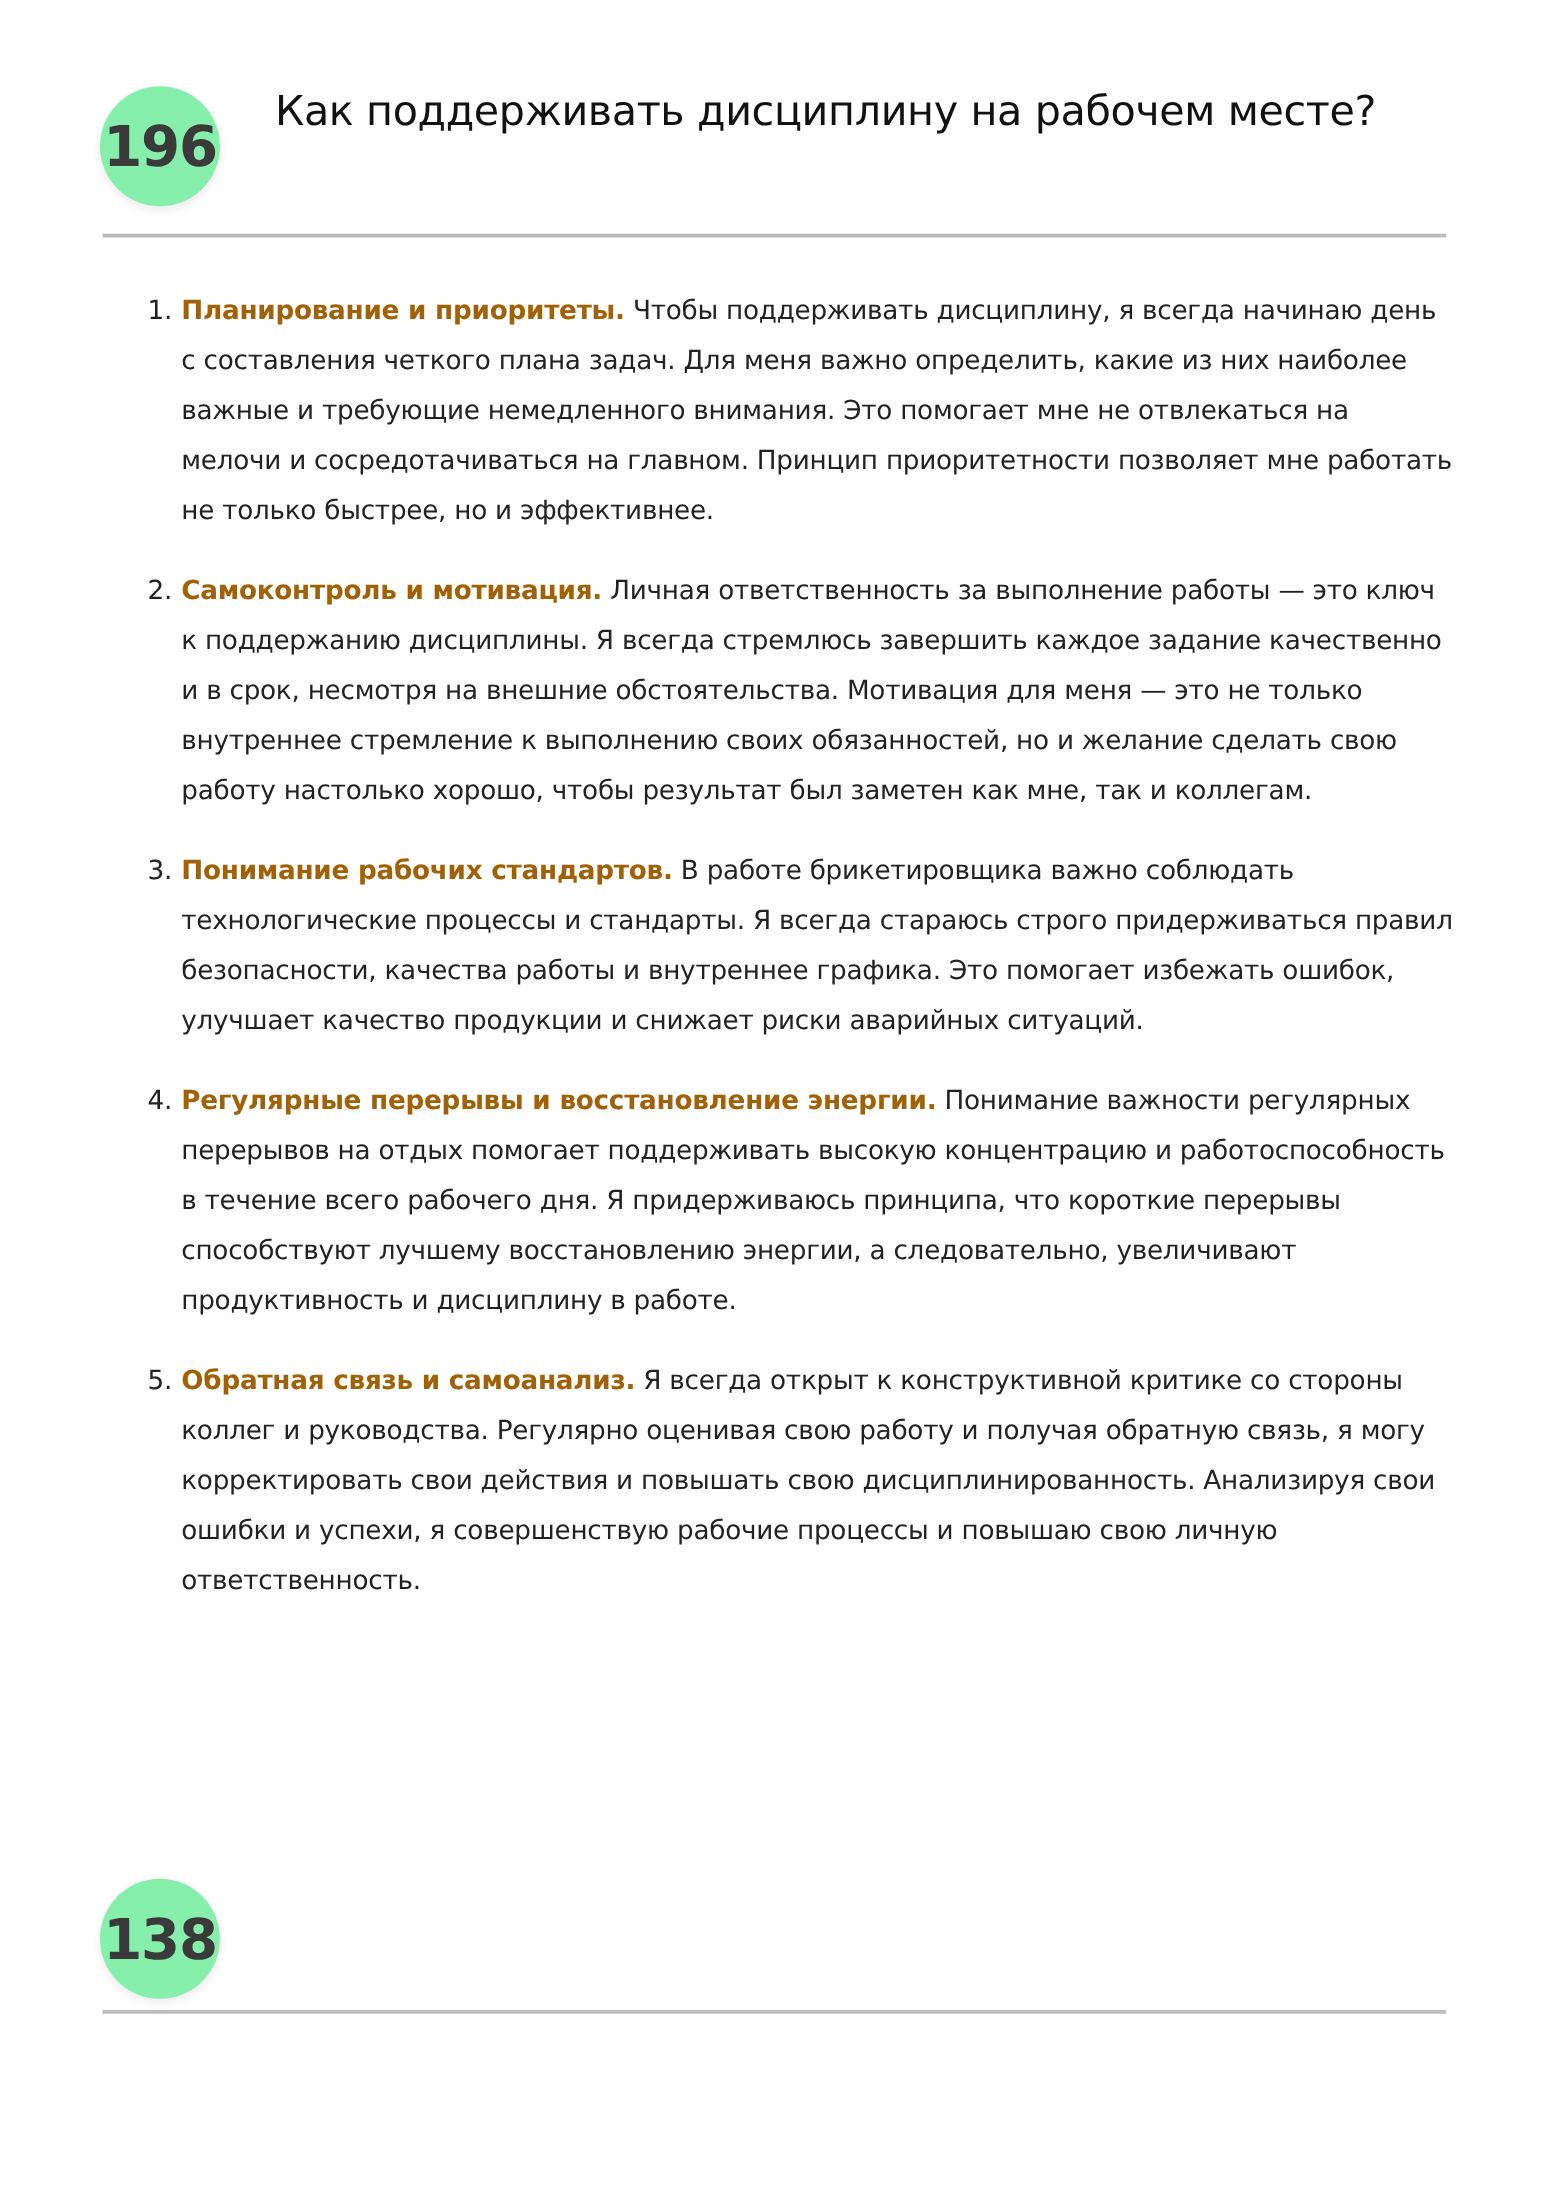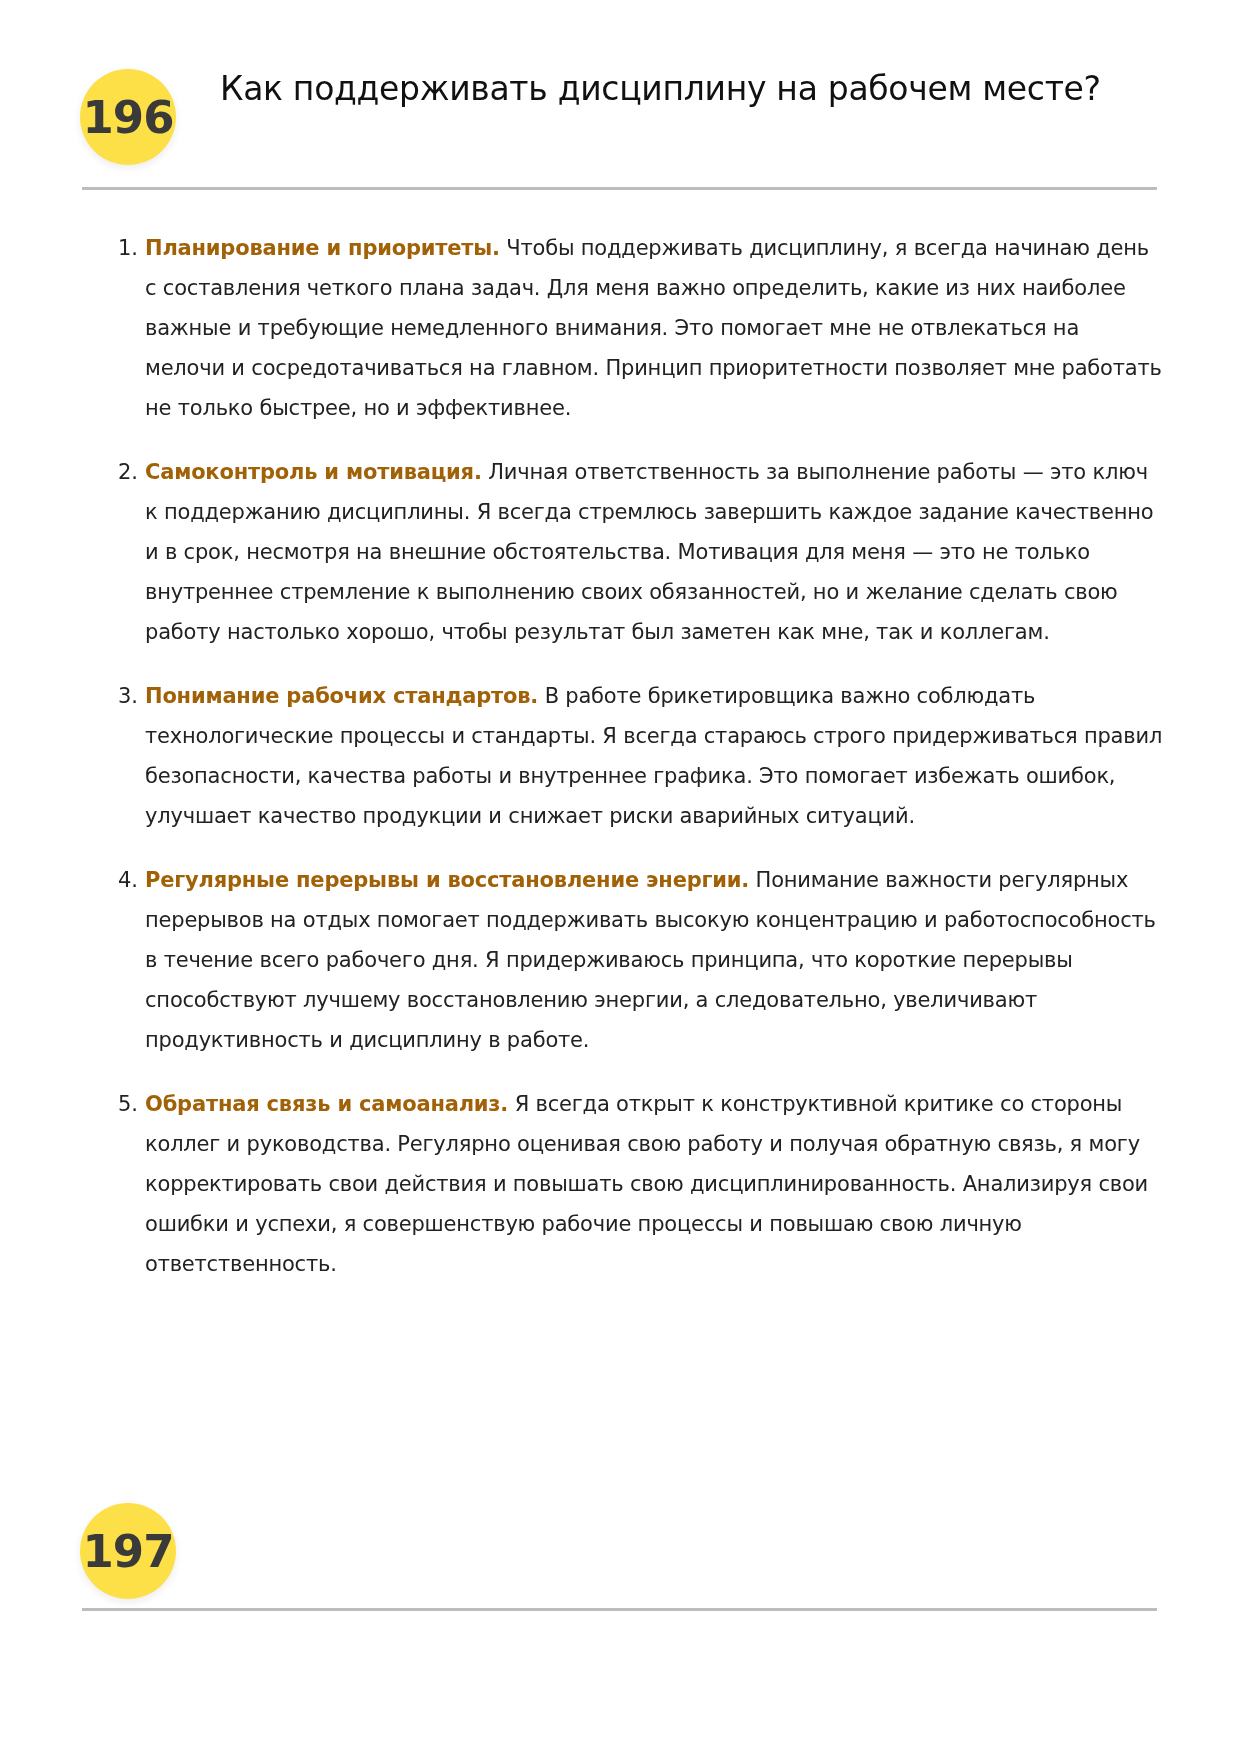--- a/index.html
+++ b/index.html
@@ -19,21 +19,21 @@
       position: absolute;
       left: 82px;
       width: 1075px;
     }
     .section-header .badge {
       position: absolute;
       left: -2px;
       width: 96px;
       height: 96px;
       border-radius: 50%;
-      background: #fde047;
+      background: #86efac;
       box-shadow: 0 3px 8px rgba(0,0,0,0.08);
       display: flex;
       align-items: center;
       justify-content: center;
       font-family: "DejaVu Sans", sans-serif;
       font-weight: bold;
       font-size: 45px;
       letter-spacing: -1px;
       color: #3a3a3a;
     }
@@ -114,15 +114,15 @@
   </li>
   <li>
     <span class="num">4.</span><span class="lead">Регулярные перерывы и восстановление энергии.</span><span> Понимание важности регулярных перерывов на отдых помогает поддерживать высокую концентрацию и работоспособность в течение всего рабочего дня. Я придерживаюсь принципа, что короткие перерывы способствуют лучшему восстановлению энергии, а следовательно, увеличивают продуктивность и дисциплину в работе.</span>
   </li>
   <li>
     <span class="num">5.</span><span class="lead">Обратная связь и самоанализ.</span><span> Я всегда открыт к конструктивной критике со стороны коллег и руководства. Регулярно оценивая свою работу и получая обратную связь, я могу корректировать свои действия и повышать свою дисциплинированность. Анализируя свои ошибки и успехи, я совершенствую рабочие процессы и повышаю свою личную ответственность.</span>
   </li>
 </ol>
 
 <div class="section-header" id="h197">
-  <div class="badge">197</div>
+  <div class="badge">138</div>
   <div class="rule"></div>
 </div>
 
 </body></html>

